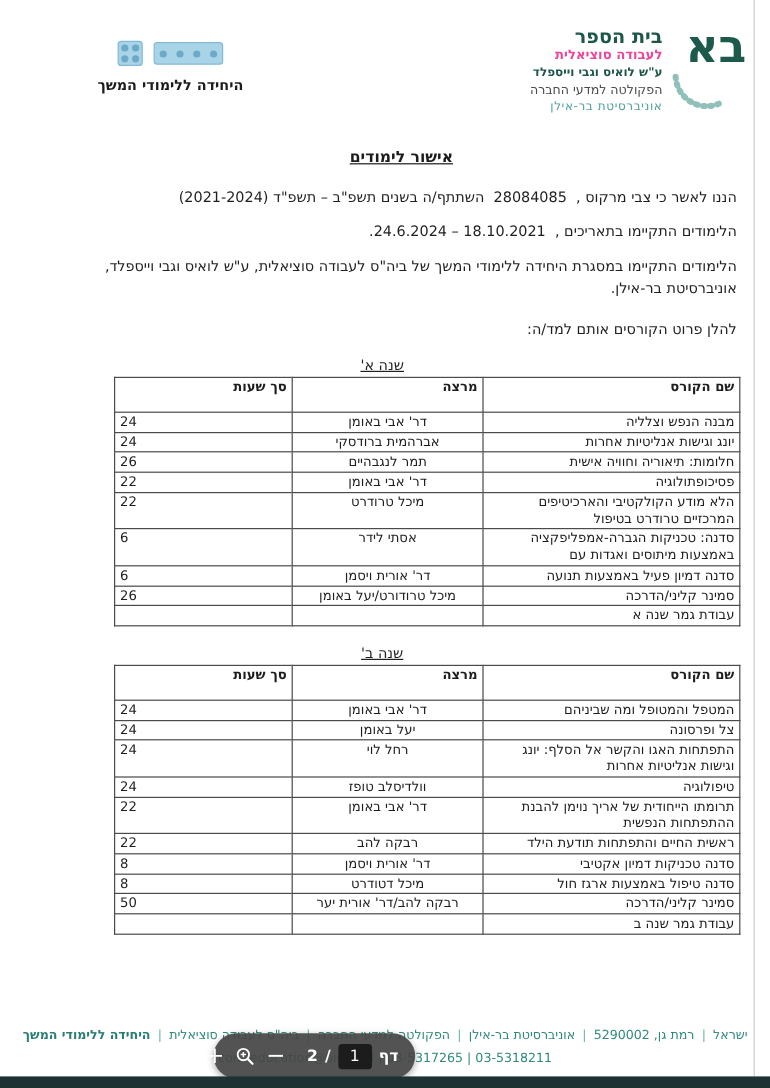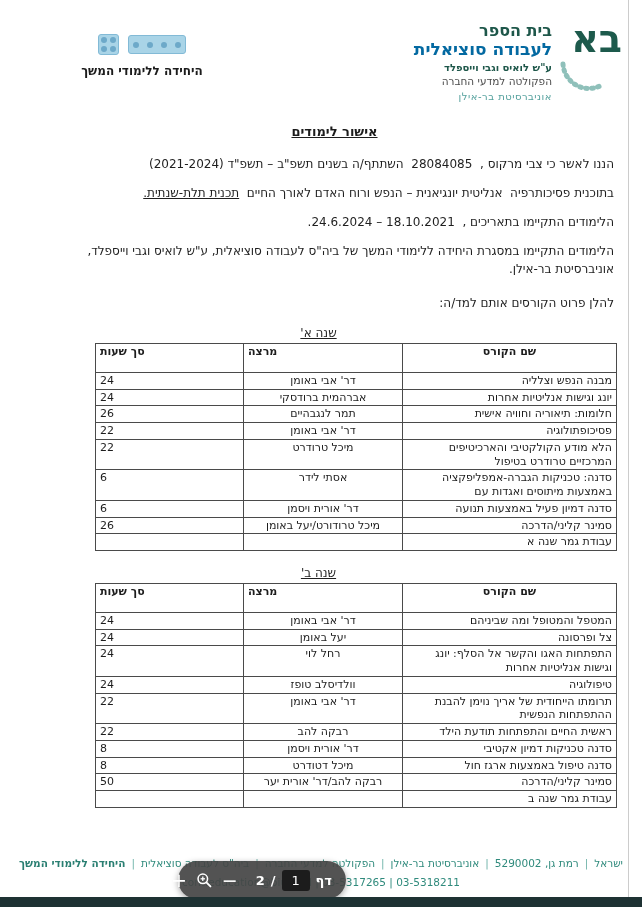--- a/index.html
+++ b/index.html
@@ -6,21 +6,21 @@
   body{
     width:642px;height:907px;position:relative;overflow:hidden;
     background:#ffffff;
     font-family:"DejaVu Sans",sans-serif;
     color:#222;
   }
   
   .school-block{position:absolute;top:22px;right:16px;display:flex;flex-direction:row-reverse;align-items:flex-start;gap:8px;}
   .school-text{text-align:right;direction:rtl;line-height:1.15;}
   .school-text .l0{display:block;font-size:16px;font-weight:bold;color:#1e574a;}
-  .school-text .l1{display:block;font-size:17px;font-weight:bold;color:#0369a1;text-align:right;}
+  .school-text .l1{display:block;font-size:11px;font-weight:bold;color:#ec4899;text-align:right;}
   .school-text .l2{display:block;font-size:10px;font-weight:bold;color:#1e574a;margin-top:2px;}
   .school-text .l3{display:block;font-size:10.5px;color:#4a4a4a;margin-top:2px;}
   .school-text .l4{display:block;font-size:10px;color:#53a09c;margin-top:3px;letter-spacing:.5px;}
   .biu-logo{width:66px;height:72px;position:relative;}
   .biu-logo .glyph{position:absolute;top:-2px;right:4px;font-size:38px;font-weight:bold;color:#1d5a4c;line-height:1;}
   .biu-logo svg{position:absolute;left:0;bottom:2px;}
   .unit-block{position:absolute;top:34px;left:62px;width:160px;text-align:center;}
   .blocks{display:flex;justify-content:center;align-items:center;gap:9px;margin-bottom:9px;}
   .cube{width:21px;height:21px;background:#a9d4e7;border:1px solid #82bad6;border-radius:3px;
         display:grid;grid-template-columns:1fr 1fr;place-items:center;padding:1px;box-sizing:border-box;}
@@ -31,24 +31,24 @@
   .unit-label{font-size:12px;font-weight:bold;color:#1c1c1c;direction:rtl;}
   
   .main{position:absolute;top:124px;left:0;right:0;direction:rtl;padding-left:27px;}
   .doc-title{text-align:center;font-size:13px;font-weight:bold;text-decoration:underline;margin:0 0 16px 0;color:#1c1c1c;}
   .para{margin:0 28px 11px 52px;text-align:right;font-size:12px;line-height:1.5;color:#1f1f1f;white-space:pre-wrap;}
   .para .und{text-decoration:underline;}
   .year-label{margin:2px 32px 3px 0;text-align:center;font-size:12px;text-decoration:underline;color:#1f1f1f;}
   table.courses{border-collapse:collapse;direction:rtl;width:502px;margin:1px 25px 15px auto;table-layout:fixed;}
   table.courses th,table.courses td{border:1px solid #4a4a4a;font-size:11px;line-height:1.25;padding:1px 4px;vertical-align:top;color:#1d1d1d;}
   table.courses th{font-weight:bold;padding-bottom:13px;}
-  .c0{width:205px;}
+  .c0{width:205px;text-align:right;}
   .c1{width:150px;text-align:center;}
   .c2{width:139px;text-align:left;padding-left:10px;}
-  th.c1,th.c2{text-align:left;}
+  th.c1,th.c2{text-align:right;}
   
   .footer{position:absolute;left:0;right:0;bottom:19px;text-align:center;color:#2f8a7c;}
   .footer-line1{display:flex;justify-content:center;align-items:center;gap:6px;direction:ltr;font-size:10.5px;}
   .footer-line1 .seg{direction:rtl;unicode-bidi:isolate;}
   .footer-line1 .bold{font-weight:bold;color:#2a7f72;}
   .footer-line1 .pipe{color:#6fb3a9;}
   .footer-line2{margin-top:7px;font-size:10.5px;direction:ltr;}
   
   .pdf-toolbar{
     position:absolute;left:178px;top:861px;width:168px;height:38px;border-radius:20px;
@@ -98,21 +98,20 @@
         <i></i>
       </span>
   </div>
   <div class="unit-label">היחידה ללימודי המשך</div>
 </div>
 
 <div class="main">
   <h1 class="doc-title">אישור לימודים</h1>
 
   <p class="para">הננו לאשר כי צבי מרקוס ,  28084085  השתתף/ה בשנים תשפ"ב – תשפ"ד (2021-2024)</p>
-  <p class="para"><span>בתוכנית פסיכותרפיה  אנליטית יונגיאנית – הנפש ורוח האדם לאורך החיים  </span><span class="und">תכנית תלת-שנתית.</span></p>
   <p class="para">הלימודים התקיימו בתאריכים ,  18.10.2021 – 24.6.2024.</p>
   <p class="para">הלימודים התקיימו במסגרת היחידה ללימודי המשך של ביה"ס לעבודה סוציאלית, ע"ש לואיס וגבי וייספלד, אוניברסיטת בר-אילן.</p>
   <p class="para" style="margin-top:16px;margin-bottom:14px;">להלן פרוט הקורסים אותם למד/ה:</p>
 
   <div class="year-label">שנה א'</div>
   <table class="courses">
     <thead>
         <tr>
           <th class="c0">שם הקורס</th>
           <th class="c1">מרצה</th>

